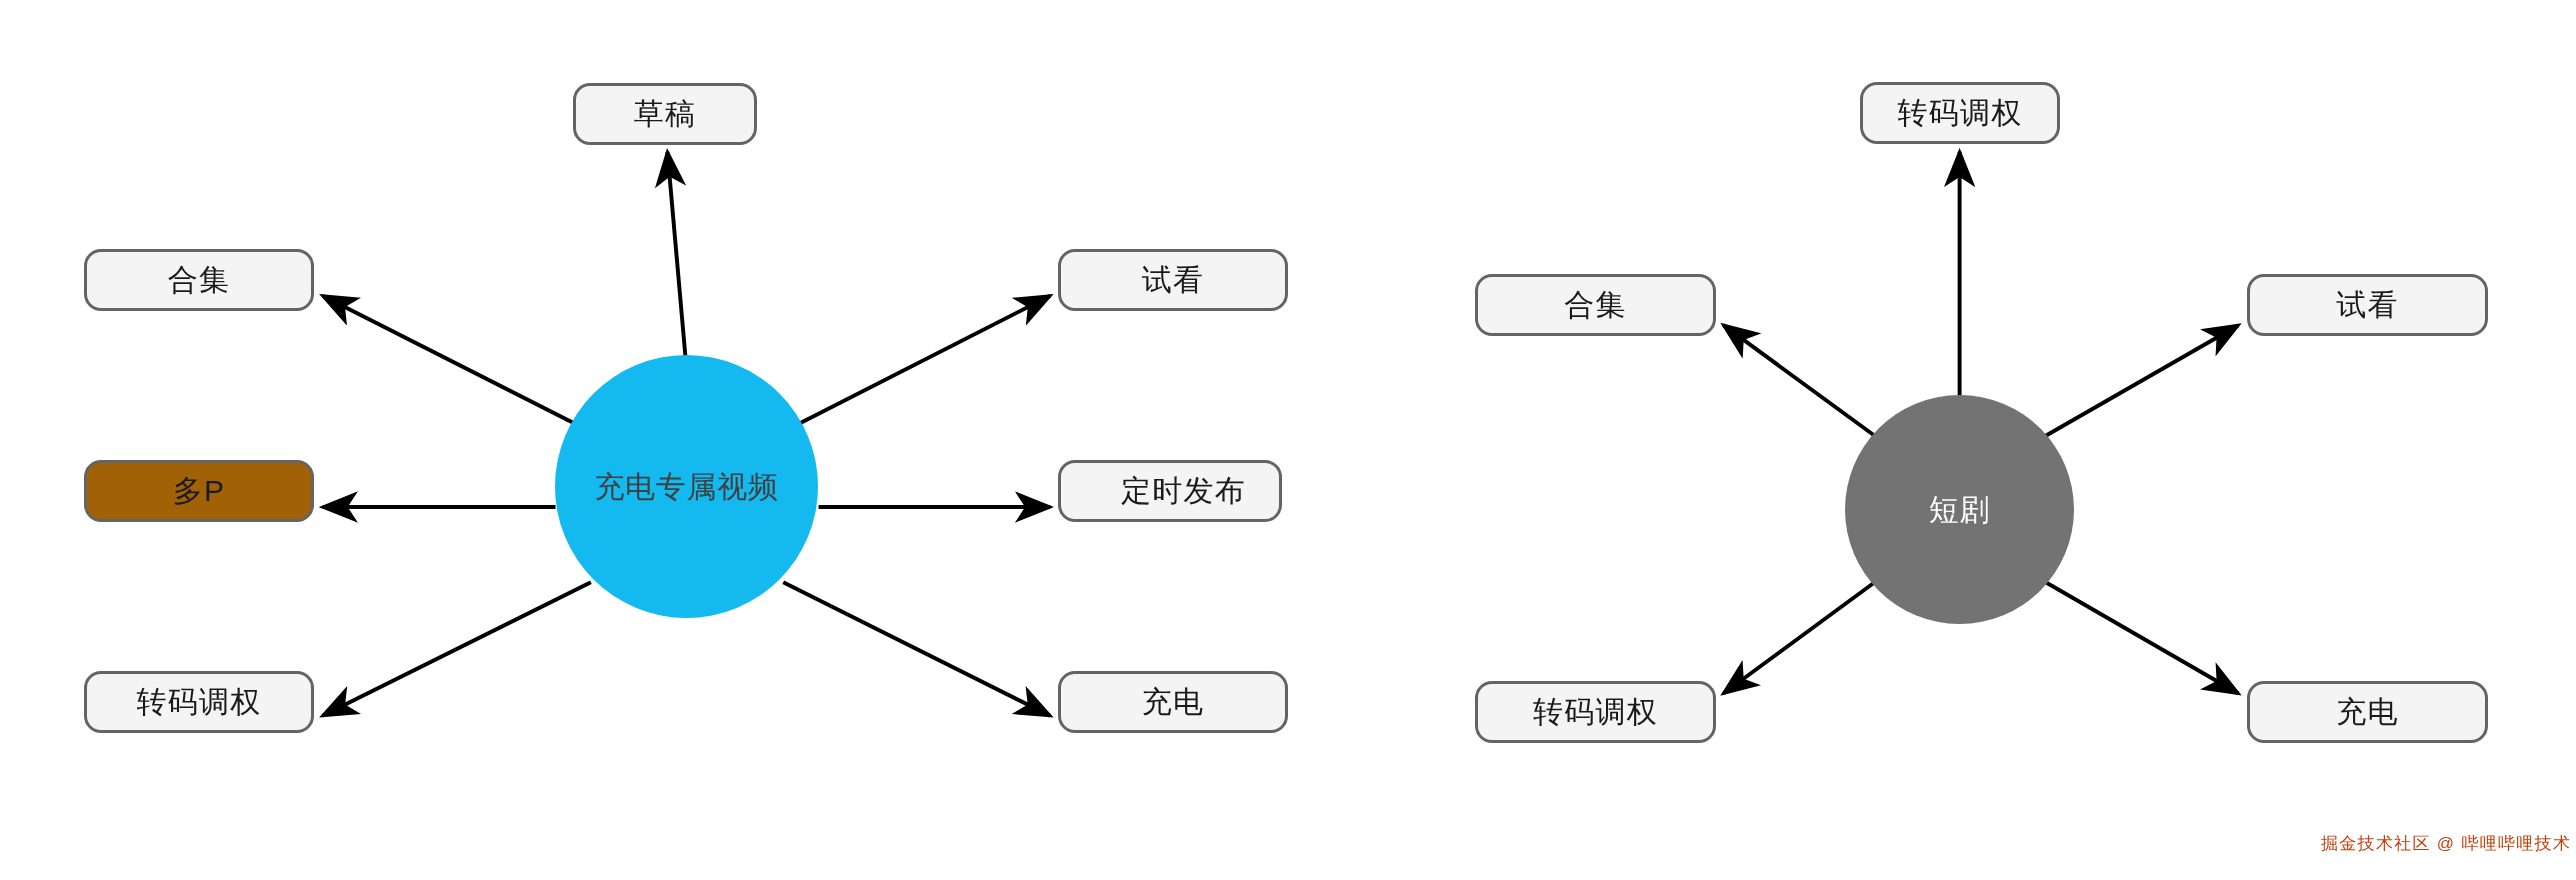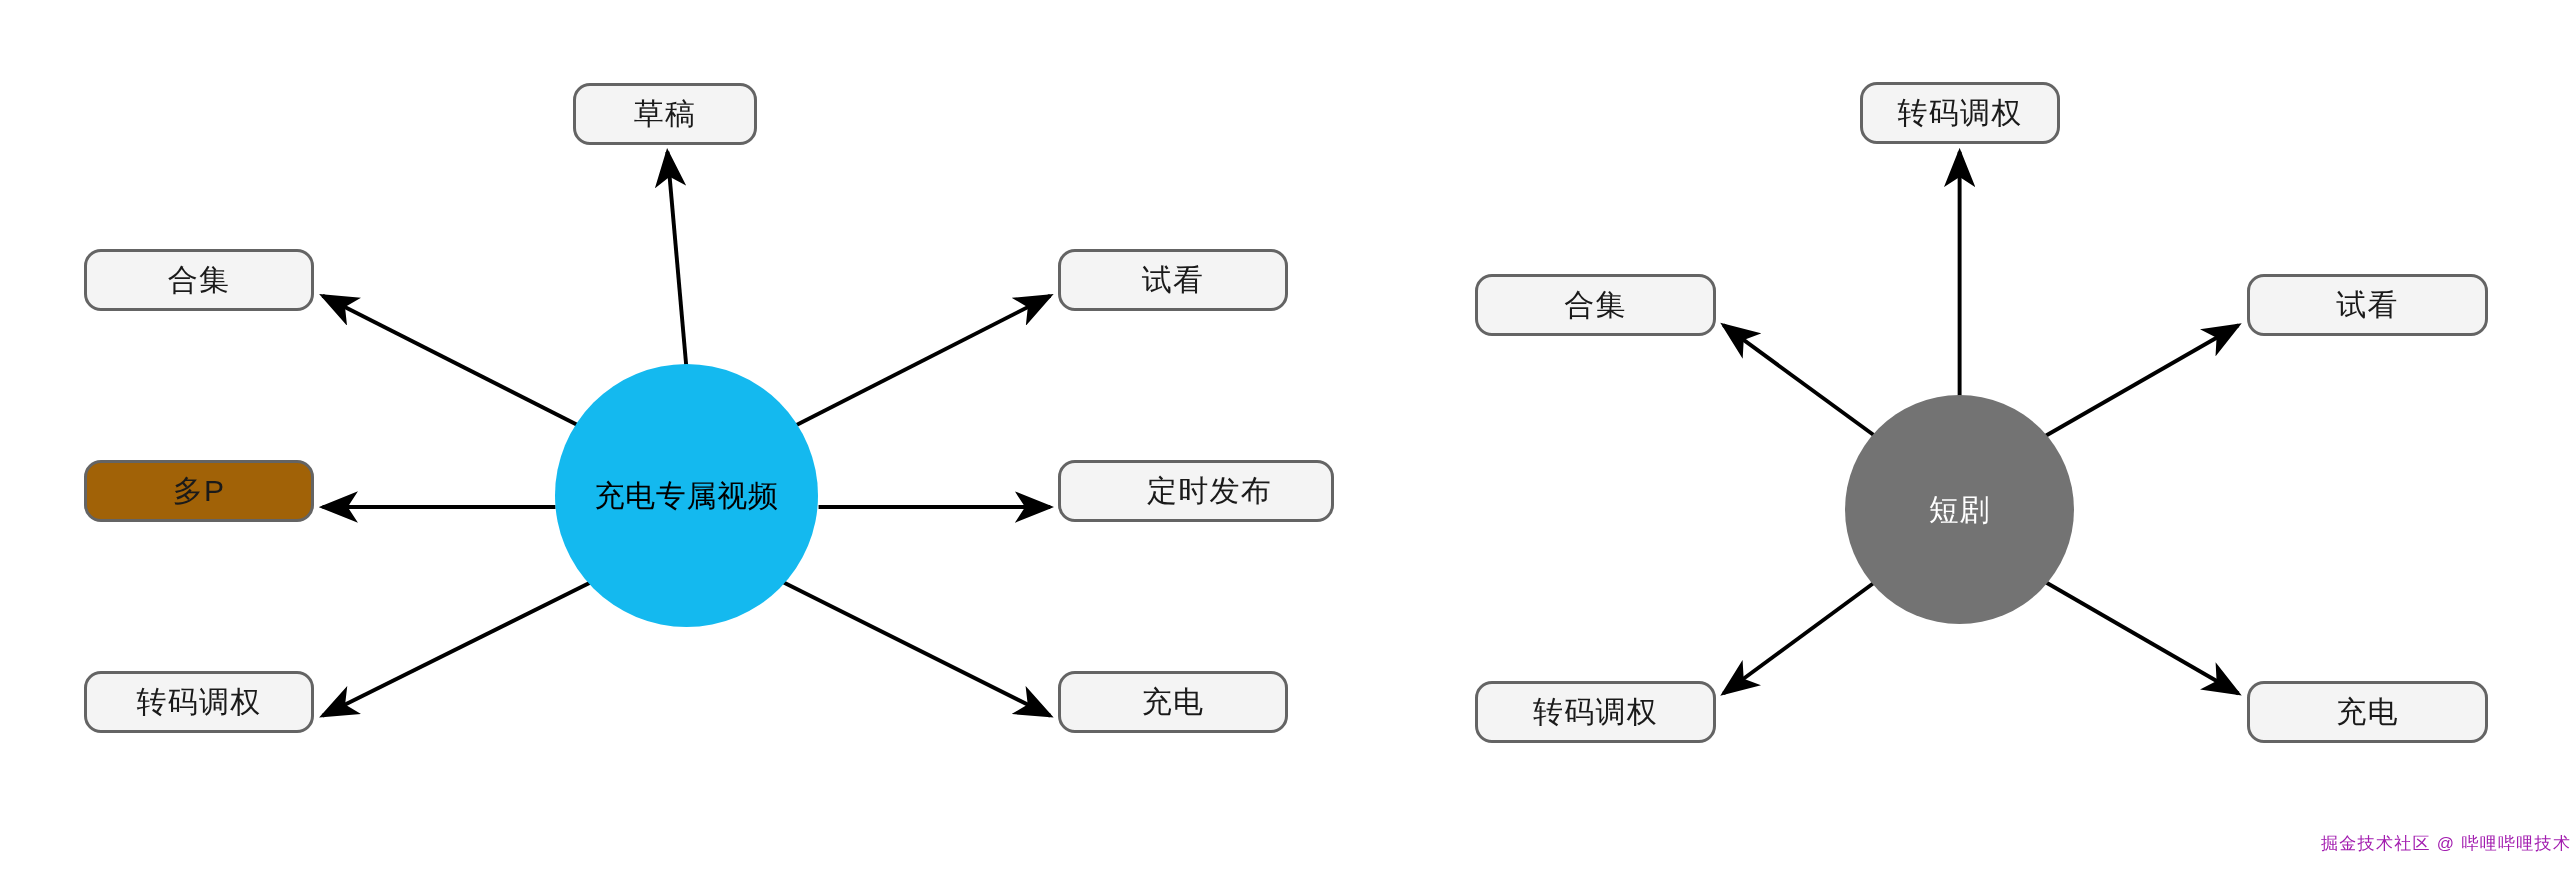--- a/index.html
+++ b/index.html
@@ -86,31 +86,31 @@
         <line x1="1196" y1="890" x2="1604" y2="1094" stroke="#000000" stroke-width="6" marker-end="url(#arrowhead)"></line>
         <line x1="2994" y1="700" x2="2994" y2="232" stroke="#000000" stroke-width="6" marker-end="url(#arrowhead)"></line>
         <line x1="2871" y1="671" x2="2633" y2="497" stroke="#000000" stroke-width="6" marker-end="url(#arrowhead)"></line>
         <line x1="2871" y1="885" x2="2633" y2="1060" stroke="#000000" stroke-width="6" marker-end="url(#arrowhead)"></line>
         <line x1="3117" y1="671" x2="3420" y2="497" stroke="#000000" stroke-width="6" marker-end="url(#arrowhead)"></line>
         <line x1="3117" y1="885" x2="3420" y2="1060" stroke="#000000" stroke-width="6" marker-end="url(#arrowhead)"></line>
       </g>
   </svg>
 
   <div id="node-layer">
-      <div class="hub" style="left: 555px; top: 364px; width: 263px; height: 263px; background: rgb(20, 185, 239); color: #000000;">充电专属视频</div>
+      <div class="hub" style="left: 555px; top: 355px; width: 263px; height: 263px; background: rgb(20, 185, 239); color: #404040;">充电专属视频</div>
       <div class="node-box" style="left: 573px; top: 83px; width: 184px; height: 62px; background: rgb(244, 244, 244); border-color: rgb(100, 100, 100); color: rgb(26, 26, 26);">草稿</div>
       <div class="node-box" style="left: 84px; top: 249px; width: 230px; height: 62px; background: rgb(244, 244, 244); border-color: rgb(100, 100, 100); color: rgb(26, 26, 26);">合集</div>
       <div class="node-box" style="left: 84px; top: 460px; width: 230px; height: 62px; background: #a16207; border-color: rgb(100, 100, 100); color: rgb(26, 26, 26);">多P</div>
       <div class="node-box" style="left: 84px; top: 671px; width: 230px; height: 62px; background: rgb(244, 244, 244); border-color: rgb(100, 100, 100); color: rgb(26, 26, 26);">转码调权</div>
       <div class="node-box" style="left: 1058px; top: 249px; width: 230px; height: 62px; background: rgb(244, 244, 244); border-color: rgb(100, 100, 100); color: rgb(26, 26, 26);">试看</div>
-      <div class="node-box" style="left: 1058px; top: 460px; width: 276px; height: 62px; background: rgb(244, 244, 244); border-color: rgb(100, 100, 100); color: rgb(26, 26, 26); padding-left: 27px;">定时发布</div>
+      <div class="node-box" style="left: 1058px; top: 460px; width: 224px; height: 62px; background: rgb(244, 244, 244); border-color: rgb(100, 100, 100); color: rgb(26, 26, 26); padding-left: 27px;">定时发布</div>
       <div class="node-box" style="left: 1058px; top: 671px; width: 230px; height: 62px; background: rgb(244, 244, 244); border-color: rgb(100, 100, 100); color: rgb(26, 26, 26);">充电</div>
       <div class="hub" style="left: 1845px; top: 395px; width: 229px; height: 229px; background: #737373; color: rgb(255, 255, 255);">短剧</div>
       <div class="node-box" style="left: 1860px; top: 82px; width: 200px; height: 62px; background: rgb(244, 244, 244); border-color: rgb(100, 100, 100); color: rgb(26, 26, 26);">转码调权</div>
       <div class="node-box" style="left: 1475px; top: 274px; width: 241px; height: 62px; background: rgb(244, 244, 244); border-color: rgb(100, 100, 100); color: rgb(26, 26, 26);">合集</div>
       <div class="node-box" style="left: 1475px; top: 681px; width: 241px; height: 62px; background: rgb(244, 244, 244); border-color: rgb(100, 100, 100); color: rgb(26, 26, 26);">转码调权</div>
       <div class="node-box" style="left: 2247px; top: 274px; width: 241px; height: 62px; background: rgb(244, 244, 244); border-color: rgb(100, 100, 100); color: rgb(26, 26, 26);">试看</div>
       <div class="node-box" style="left: 2247px; top: 681px; width: 241px; height: 62px; background: rgb(244, 244, 244); border-color: rgb(100, 100, 100); color: rgb(26, 26, 26);">充电</div>
     </div>
 
-  <div class="watermark" style="left: 2321px; top: 832px; color: #a21caf;">掘金技术社区 @ 哔哩哔哩技术</div>
+  <div class="watermark" style="left: 2321px; top: 832px; color: #c2410c;">掘金技术社区 @ 哔哩哔哩技术</div>
 </div>
 
 
 </body></html>

